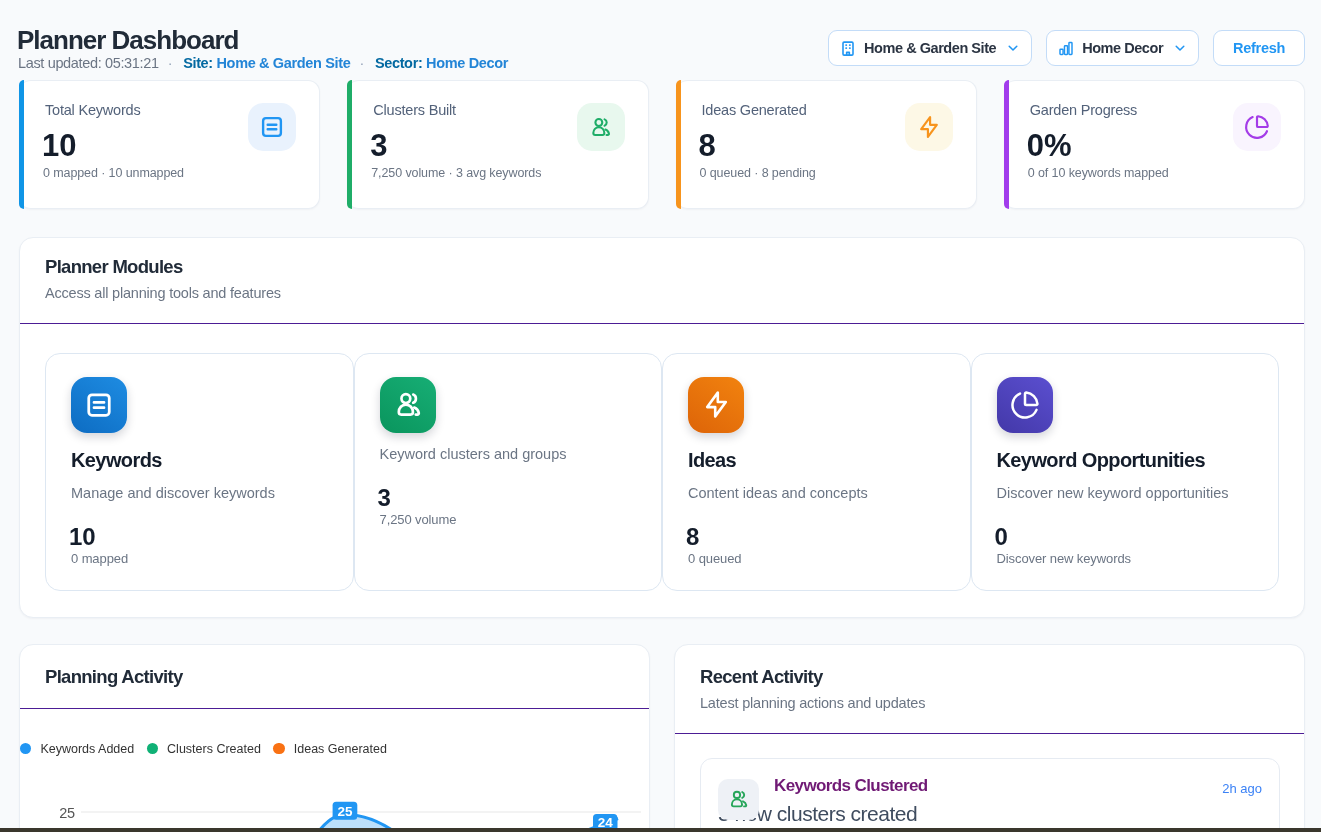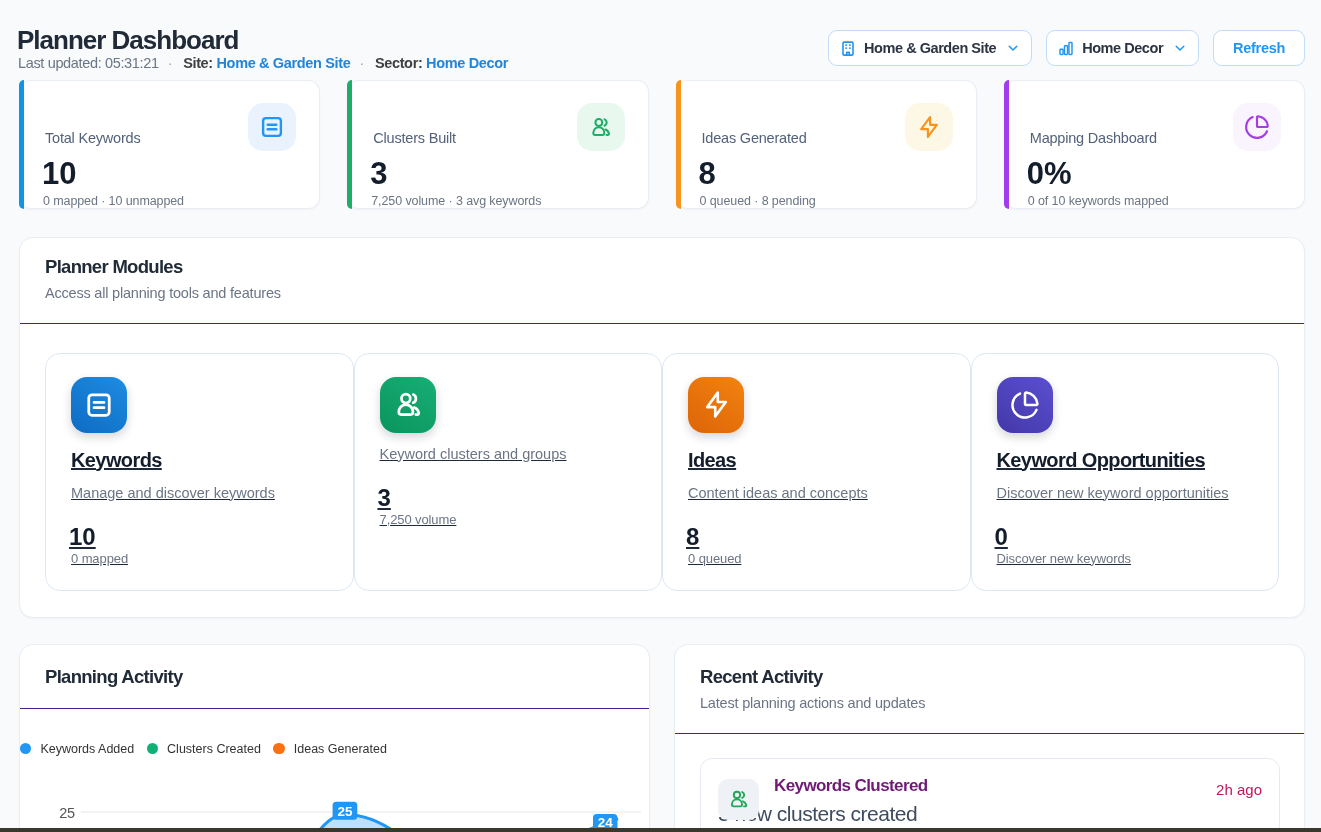--- a/index.html
+++ b/index.html
@@ -4,45 +4,45 @@
 <style>
 * { margin:0; padding:0; box-sizing:border-box; }
 html,body { width:1321px; height:832px; overflow:hidden; }
 body { background:#f8fafc; font-family:"Liberation Sans", sans-serif; color:#1e293b; position:relative; }
 .wrap { padding:24px 16px 0 19px; }
 
 
 .hdr { display:flex; justify-content:space-between; align-items:flex-start; }
 h1 { font-size:26px; font-weight:bold; color:#212b38; letter-spacing:-1px; line-height:26px; margin-top:3px; margin-left:-2px;}
 .meta { margin-top:2px; font-size:14.5px; letter-spacing:-0.35px; color:#6b7584; margin-left:-1px;}
-.meta b { color:#404040; }
+.meta b { color:#0369a1; }
 .meta a { color:#2385d7; text-decoration:none; font-weight:bold;}
 .meta .dot { color:#94a3b8; margin:0 11px 0 9px; }
 .hbtns { display:flex; gap:14px; margin-top:6px; }
 .btn { height:36px; background:#fff; border:1px solid #c3dcf8; border-radius:9px; display:flex; align-items:center; padding:0 11px; font-size:14.5px; letter-spacing:-0.45px; font-weight:bold; color:#2b3442; }
 .btn svg { margin-right:8px; }
 .btn .chev { margin-left:10px; margin-right:0; }
 .btn.refresh { color:#2196f3; padding:0 19px; letter-spacing:-0.3px;}
 
 
 .stats { display:grid; grid-template-columns:repeat(4,1fr); gap:27px; margin-top:9px; }
 .scard { position:relative; background:#fff; border:1px solid #e9eef4; border-left:none; border-radius:12px; height:129px; padding:21px 24px 0 26px; box-shadow:0 1px 2px rgba(15,23,42,.04); }
 .saccent { position:absolute; left:0; top:-1px; bottom:-1px; width:5px; border-radius:12px 0 0 12px; }
-.scard .t { font-size:14.5px; letter-spacing:-0.2px; color:#53627a;margin-top:28px; }
+.scard .t { font-size:14.5px; letter-spacing:-0.2px; color:#53627a; }
 .scard .n { font-size:31px; line-height:31px; font-weight:bold; color:#141d2b; margin-top:12px; margin-left:-3px;}
 .scard .s { font-size:12.5px; letter-spacing:-0.1px; color:#6b7584; margin-top:5px; margin-left:-2px;}
 .stile { position:absolute; right:23px; top:22px; width:48px; height:48px; border-radius:15px; display:flex; align-items:center; justify-content:center; }
 
 
 .panel { background:#fff; border:1px solid #e9eef4; border-radius:14px; box-shadow:0 1px 2px rgba(15,23,42,.04); }
 .panel-h { padding:18px 25px 21px 25px; border-bottom:1px solid #4c1d95; }
 .panel-h .pt { font-size:18.5px; line-height:21px; letter-spacing:-0.7px; font-weight:bold; color:#212b38; }
 .panel-h .ps { font-size:14.5px; line-height:17px; letter-spacing:-0.2px; color:#6b7584; margin-top:8px; }
 .modules { margin-top:28px; }
-.mgrid { display:grid; grid-template-columns:repeat(4,1fr); padding:28.5px 25px 26px 25px;text-decoration:underline; }
+.mgrid { display:grid; grid-template-columns:repeat(4,1fr); padding:28.5px 25px 26px 25px; }
 .mcard { border:1px solid #dde7f2; border-radius:15px; height:238px; padding:23px 24px 0 25px; background:#fff; }
 .mtile { width:56px; height:56px; border-radius:16px; display:flex; align-items:center; justify-content:center; box-shadow:0 4px 10px rgba(15,23,42,.18); }
 .mcard .mt { font-size:20px; line-height:23px; letter-spacing:-0.6px; font-weight:bold; color:#141d2b; margin-top:16px; }
 .mcard .md { font-size:14.5px; line-height:17px; color:#6b7584; margin-top:13px; }
 .mcard .mn { font-size:24px; line-height:26px; font-weight:bold; color:#141d2b; margin-top:22px; margin-left:-2px;}
 .mcard .ml { font-size:13px; letter-spacing:-0.1px; color:#6b7584; margin-top:1px; }
 
 
 .bottom { display:grid; grid-template-columns:1fr 1fr; gap:24px; margin-top:26px; }
 .bpanel { position:relative; background:#fff; border:1px solid #e9eef4; border-radius:14px; height:400px; box-shadow:0 1px 2px rgba(15,23,42,.04); overflow:hidden;}
@@ -51,21 +51,21 @@
 .legend { display:flex; gap:12.5px; margin-top:36px; font-size:12.5px; line-height:16px; color:#333; align-items:center;}
 .legend .li { display:flex; align-items:center; gap:9px; }
 .ldot { width:11.4px; height:11.4px; border-radius:50%; display:inline-block; }
 .chart { margin:0; }
 
 
 .aitem { margin:24px 24px 0 25px; border:1px solid #e6ebf2; border-radius:12px; padding:20px 18px 18px 17px; position:relative; height:120px;}
 .atile { position:absolute; left:17px; top:20px; width:41px; height:41px; border-radius:10px; background:#eef1f6; display:flex; align-items:center; justify-content:center; }
 .aitem .at { font-size:17px; letter-spacing:-0.6px; font-weight:bold; color:#701a75; margin-left:56px; margin-top:-3px;}
 .aitem .as { font-size:21px; letter-spacing:-0.5px; color:#3f4c5f; margin-top:6px; }
-.aitem .ago { position:absolute; right:17px; top:22px; font-size:15px; color:#be185d; }
+.aitem .ago { position:absolute; right:17px; top:22px; font-size:13px; color:#3b82f6; }
 
 .bpanel .panel-h { padding-top:21px; padding-bottom:21px; }
 .legend { margin-top:32px; }
 .darkbar { position:absolute; left:0; right:0; bottom:0; height:4.5px; background:#3a372d; z-index:50;}
 </style>
 </head>
 <body>
 <div class="wrap">
   <div class="hdr">
     <div>
@@ -124,21 +124,21 @@
         <div class="n">8</div>
         <div class="s">0 queued · 8 pending</div>
       <div class="stile" style="background:#fdf8e6">
           <svg width="26" height="26" viewBox="0 0 24 24" fill="none" stroke="#f7941d" stroke-width="2" stroke-linecap="round" stroke-linejoin="round">
             <path d="M13 2.8v7.2h6.2L11 21.2V14H4.8L13 2.8z"></path>
           </svg>
         </div>
     </div>
     <div class="scard">
         <div class="saccent" style="background:#a23cec"></div>
-      <div class="t">Mapping Dashboard</div>
+      <div class="t">Garden Progress</div>
         <div class="n">0%</div>
         <div class="s">0 of 10 keywords mapped</div>
       <div class="stile" style="background:#f9f4fe">
           <svg width="26" height="26" viewBox="0 0 24 24" fill="none" stroke="#a43ce8" stroke-width="2" stroke-linecap="round" stroke-linejoin="round">
             <path d="M21 12c.55 0 1-.45.95-1a10 10 0 0 0-8.95-8.95c-.55-.05-1 .4-1 .95v8a1 1 0 0 0 1 1z"></path>
             <path d="M21.21 15.89A10 10 0 1 1 8 2.83"></path>
           </svg>
         </div>
     </div>
   </div>

